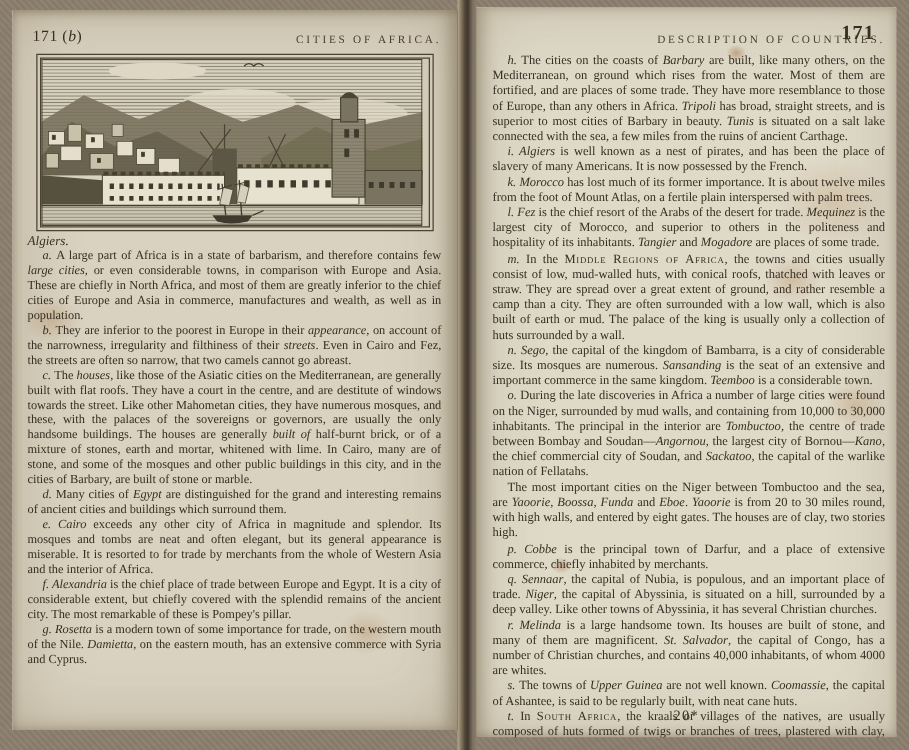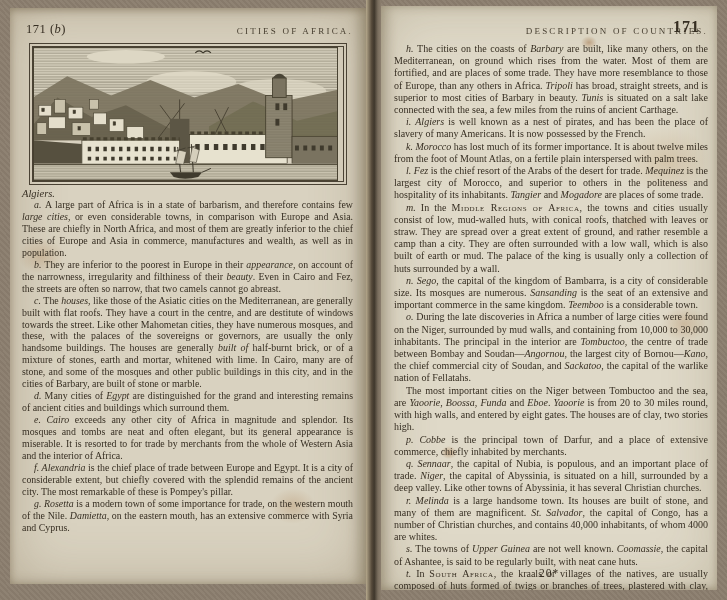--- a/index.html
+++ b/index.html
@@ -141,21 +141,21 @@
             <line x1="144" y1="108" x2="156" y2="104" stroke="#3f3a2d" stroke-width="0.8"></line>
             <line x1="158" y1="104" x2="170" y2="101" stroke="#3f3a2d" stroke-width="0.8"></line>
           </g>
           <rect x="0.5" y="0.5" width="311" height="137" fill="none" stroke="#46402f" stroke-width="1"></rect>
         </svg>
       </div>
     </div>
     <div class="caption">Algiers.</div>
 
     <p class="body"><span class="seg-i">a. </span><span>A large part of Africa is in a state of barbarism, and therefore contains few </span><span class="seg-i">large cities</span><span>, or even considerable towns, in comparison with Europe and Asia.  These are chiefly in North Africa, and most of them are greatly inferior to the chief cities of Europe and Asia in commerce, manufactures and wealth, as well as in population.</span></p>
-    <p class="body"><span class="seg-i">b. </span><span>They are inferior to the poorest in Europe in their </span><span class="seg-i">appearance</span><span>, on account of the narrowness, irregularity and filthiness of their </span><span class="seg-i">beauty</span><span>.  Even in Cairo and Fez, the streets are often so narrow, that two camels cannot go abreast.</span></p>
+    <p class="body"><span class="seg-i">b. </span><span>They are inferior to the poorest in Europe in their </span><span class="seg-i">appearance</span><span>, on account of the narrowness, irregularity and filthiness of their </span><span class="seg-i">streets</span><span>.  Even in Cairo and Fez, the streets are often so narrow, that two camels cannot go abreast.</span></p>
     <p class="body"><span class="seg-i">c. </span><span>The </span><span class="seg-i">houses</span><span>, like those of the Asiatic cities on the Mediterranean, are generally built with flat roofs.  They have a court in the centre, and are destitute of windows towards the street.  Like other Mahometan cities, they have numerous mosques, and these, with the palaces of the sovereigns or governors, are usually the only handsome buildings.  The houses are generally </span><span class="seg-i">built of</span><span> half-burnt brick, or of a mixture of stones, earth and mortar, whitened with lime.  In Cairo, many are of stone, and some of the mosques and other public buildings in this city, and in the cities of Barbary, are built of stone or marble.</span></p>
     <p class="body"><span class="seg-i">d. </span><span>Many cities of </span><span class="seg-i">Egypt</span><span> are distinguished for the grand and interesting remains of ancient cities and buildings which surround them.</span></p>
     <p class="body"><span class="seg-i">e. </span><span class="seg-i">Cairo</span><span> exceeds any other city of Africa in magnitude and splendor.  Its mosques and tombs are neat and often elegant, but its general appearance is miserable.  It is resorted to for trade by merchants from the whole of Western Asia and the interior of Africa.</span></p>
     <p class="body"><span class="seg-i">f. </span><span class="seg-i">Alexandria</span><span> is the chief place of trade between Europe and Egypt.  It is a city of considerable extent, but chiefly covered with the splendid remains of the ancient city.  The most remarkable of these is Pompey's pillar.</span></p>
     <p class="body"><span class="seg-i">g. </span><span class="seg-i">Rosetta</span><span> is a modern town of some importance for trade, on the western mouth of the Nile.  </span><span class="seg-i">Damietta</span><span>, on the eastern mouth, has an extensive commerce with Syria and Cyprus.</span></p>
   </div>
 </div>
 
 <div class="page page-right">
   <div class="stain s1" style="left:240px;top:120px;"></div>

